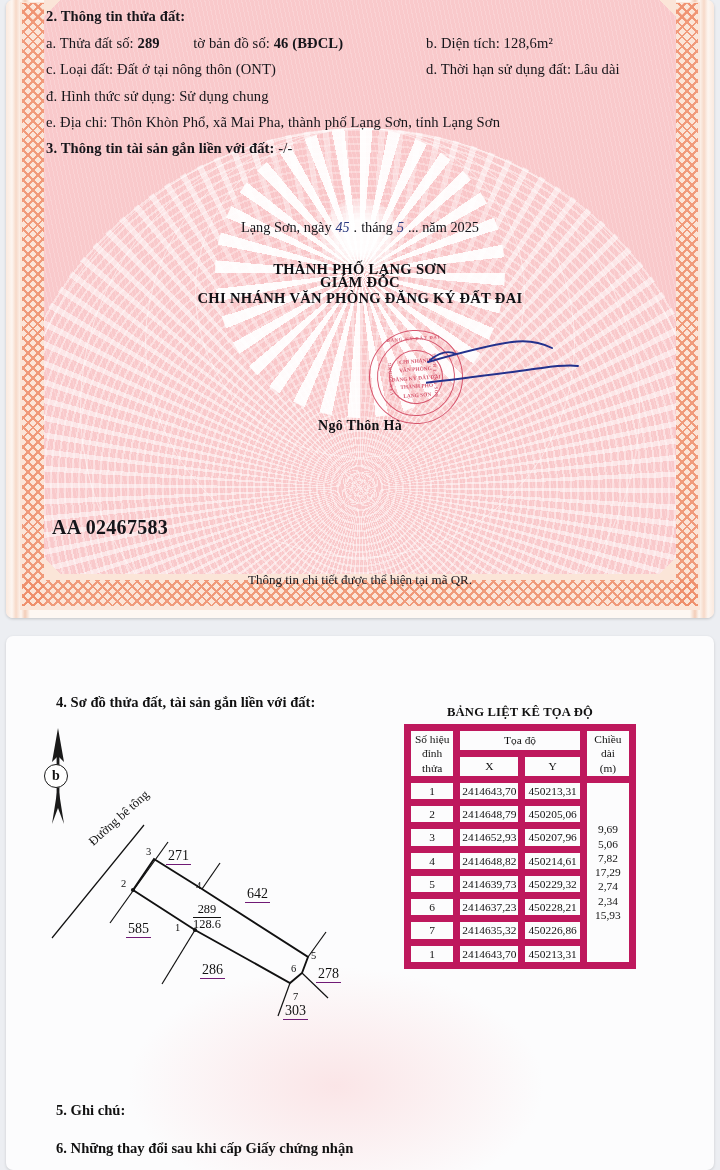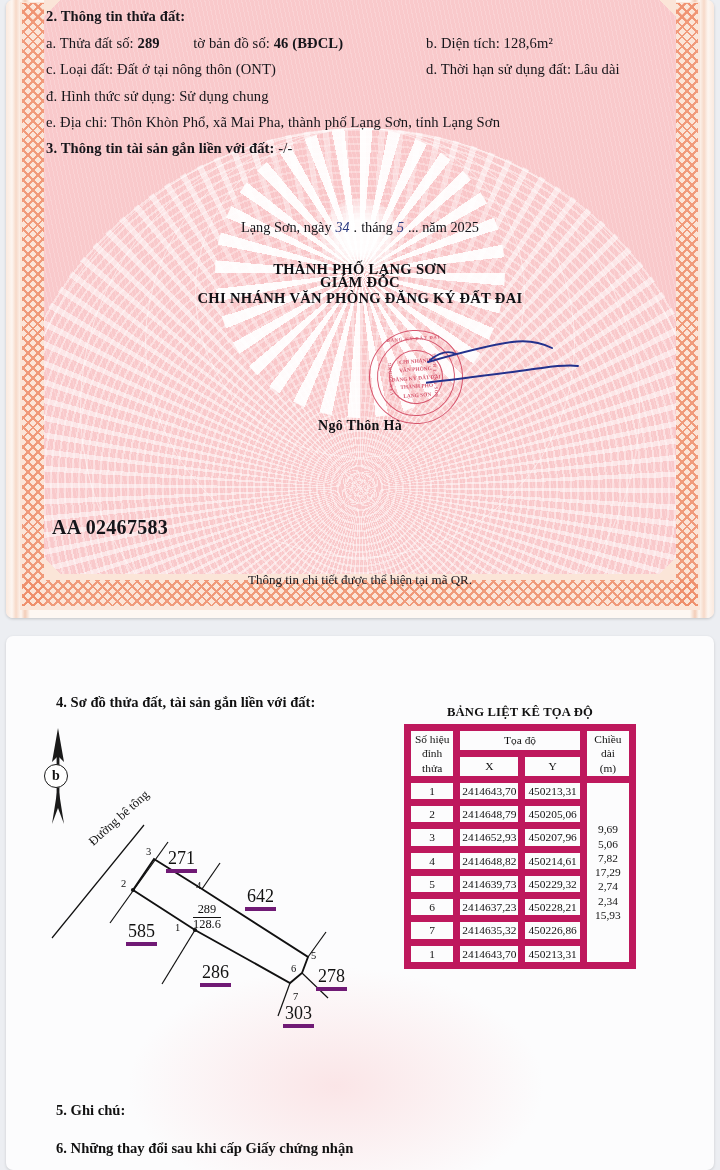--- a/index.html
+++ b/index.html
@@ -160,22 +160,22 @@
   }
   table.coords th { font-weight:normal; }
   .col-id  { width:54px; }
   .col-x   { width:64px; }
   .col-y   { width:62px; }
   .col-len { width:52px; vertical-align:middle; }
   .len-cell { font-size:11.4px; line-height:1.95; }
 
   
   .plab {
-    position:absolute; font-size:18px; color:#111;
-    border-bottom:4px solid #701a75; padding:0 2px; white-space:nowrap;
+    position:absolute; font-size:14px; color:#111;
+    border-bottom:1px solid #701a75; padding:0 2px; white-space:nowrap;
   }
   .vnum { position:absolute; font-size:10.5px; color:#111; font-weight:normal; }
   .plot-center { position:absolute; text-align:center; font-size:12.4px; color:#111; line-height:1.12; white-space:nowrap; }
   .plot-center span { display:block; }
   .plot-center .top { border-bottom:1px solid #111; }
   .road-label {
     position:absolute; left:86px; top:838px;
     font-size:12.6px; color:#111; white-space:nowrap;
     transform: rotate(-42deg); transform-origin: left top;
   }
@@ -226,21 +226,21 @@
       <div class="ln" style="left:40px; top:88px;">đ. Hình thức sử dụng: Sử dụng chung</div>
       <div class="ln" style="left:40px; top:114px;">e. Địa chỉ: Thôn Khòn Phổ, xã Mai Pha, thành phố Lạng Sơn, tỉnh Lạng Sơn</div>
 
       <div class="ln" style="left:40px; top:140px;">
         <span class="b">3. Thông tin tài sản gắn liền với đất:</span>
         <span>-/-</span>
       </div>
 
       <div class="sign-block" style="top:218px;">
         <span class="sg-date">Lạng Sơn, ngày</span>
-        <span class="hw">34</span>
+        <span class="hw">45</span>
         <span class="sg-date">.</span>
         <span class="sg-date">tháng</span>
         <span class="hw">5</span>
         <span class="sg-date">... năm 2025</span>
       </div>
       <div class="sign-block sg-org" style="top:256px;margin-top:34px;">CHI NHÁNH VĂN PHÒNG ĐĂNG KÝ ĐẤT ĐAI</div>
       <div class="sign-block sg-org" style="top:261px;">THÀNH PHỐ LẠNG SƠN</div>
       <div class="sign-block sg-org" style="top:274px;">GIÁM ĐỐC</div>
 
       <div class="stamp">

